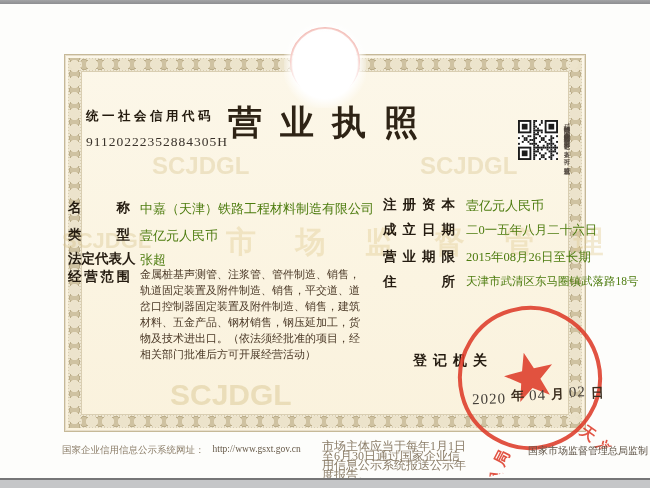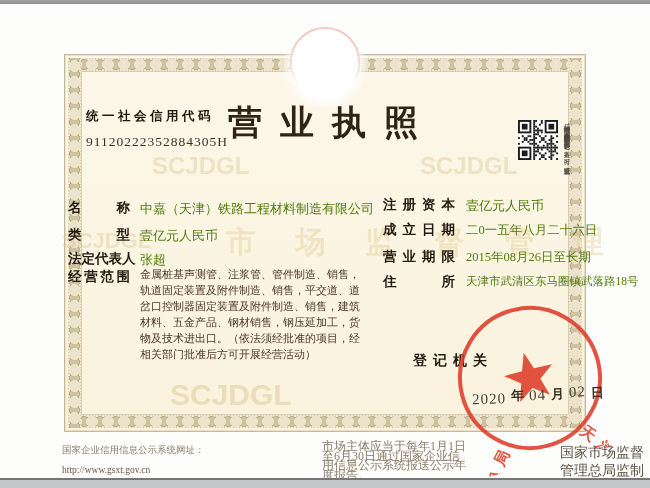--- a/index.html
+++ b/index.html
@@ -71,25 +71,25 @@
   .registry-label { position:absolute; left:413px; top:352px; width:74px;
                     font-size:14px; font-weight:bold; color:#241b10; }
   .stamp { position:absolute; left:444px; top:292px; width:172px; height:172px;
            transform:rotate(-14deg); opacity:.88; }
   .date-row { position:absolute; left:472px; top:386px; display:flex; align-items:flex-end;
               gap:5px; transform:rotate(-2deg); color:#3c332a; }
   .date-num { font-size:15px; color:#45403a; letter-spacing:1px; }
   .date-unit { font-size:13px; font-weight:bold; color:#3a2d1e; }
 
   
-  .foot { position:absolute; color:#8a7c67;flex-direction:column; }
+  .foot { position:absolute; color:#8a7c67; }
   .foot-left { left:62px; top:444px; font-size:9.5px; display:flex; gap:8px; }
   .foot-left .url { color:#655847; }
   .foot-mid { left:322px; top:442px; width:144px; font-size:12px; line-height:9.5px; color:#8a7c67; }
-  .foot-right { left:528px; top:444px; font-size:14px; color:#5d5245;margin-left:32px; }
+  .foot-right { left:528px; top:444px; font-size:10px; color:#5d5245; }
 </style>
 </head>
 <body>
 
 <div class="canvas">
 
   <div class="bar-top"></div>
 
   <div class="frame">
     <div class="scallop sc-h sc-top"></div>

